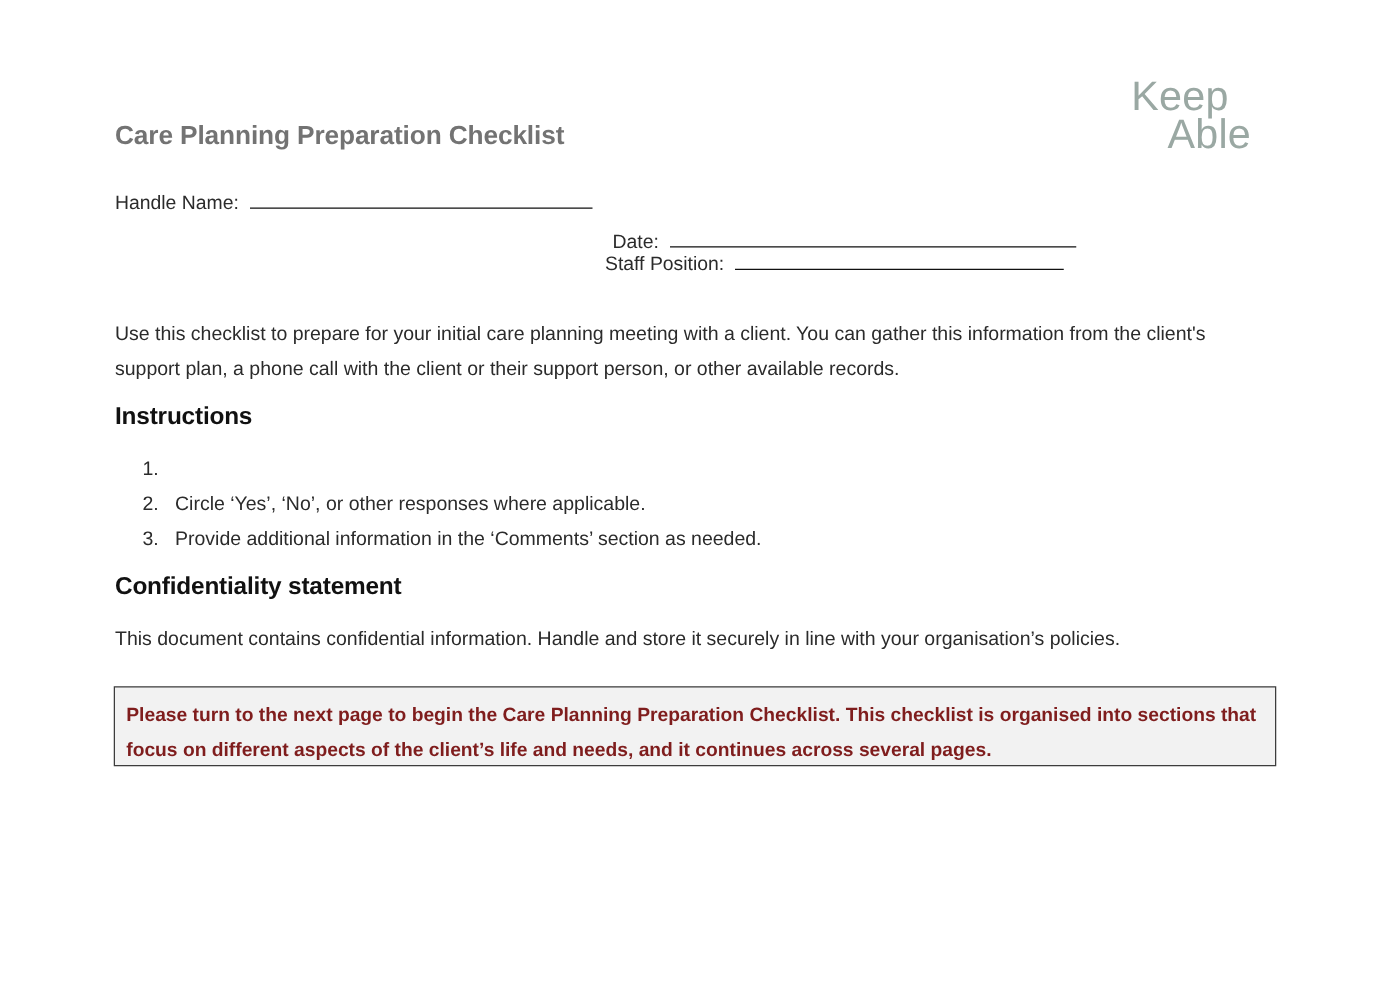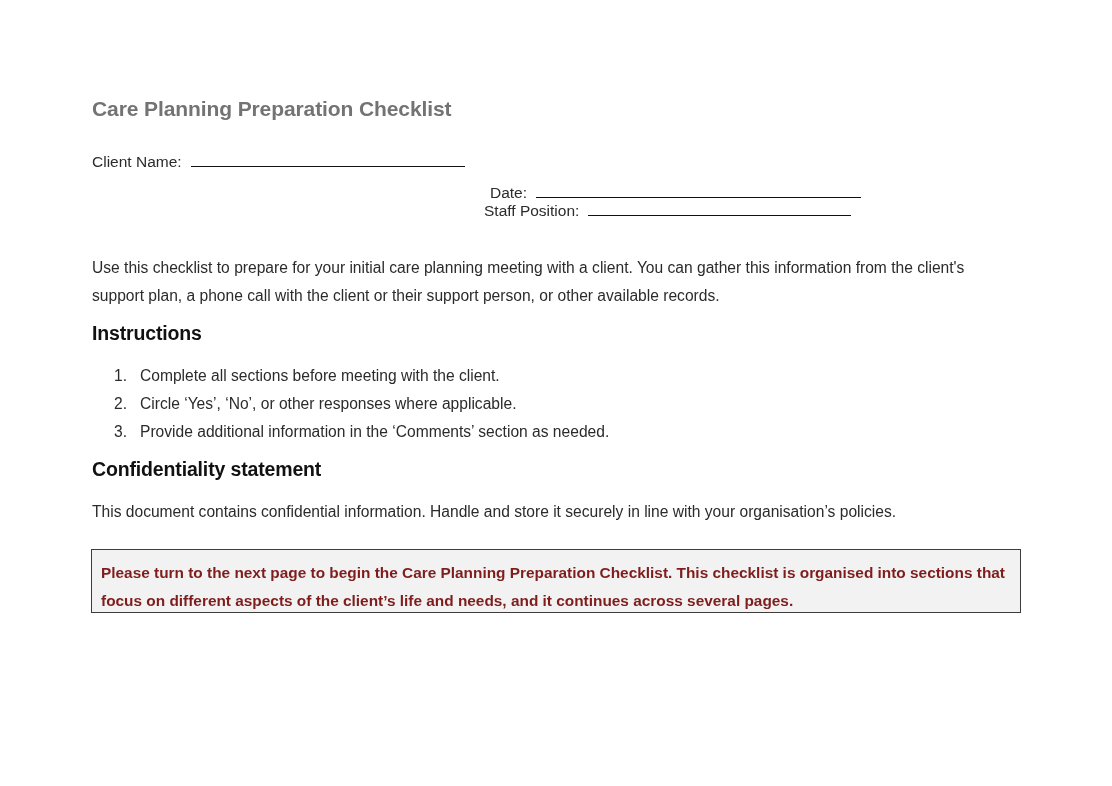--- a/index.html
+++ b/index.html
@@ -182,26 +182,30 @@
     line-height: 28px;
     font-weight: bold;
     color: #7f1d1d;
   }
 </style>
 </head>
 <body>
 
 <div class="page">
 
+  <div class="logo">
+    <span class="logo-line-1">Keep</span>
+    <span class="logo-line-2">Able</span>
+  </div>
 
   <div class="doc-title">Care Planning Preparation Checklist</div>
 
   <div class="field-row row-1">
     <div class="field client-name">
-      <span class="field-label">Client Name:</span>
+      <span class="field-label">Handle Name:</span>
       <span class="field-rule"></span>
     </div>
     <div class="field date">
       <span class="field-label">Date:</span>
       <span class="field-rule"></span>
     </div>
   </div>
 
   <div class="field-row row-2">
     <div class="field staff-position">
@@ -210,21 +214,20 @@
     </div>
   </div>
 
   <div class="intro">Use this checklist to prepare for your initial care planning meeting with a client. You can gather this information from the client's support plan, a phone call with the client or their support person, or other available records.</div>
 
   <div class="section-heading instructions">Instructions</div>
 
   <ol class="instructions-list">
     <li>
       <span class="num">1.</span>
-      <span>Complete all sections before meeting with the client.</span>
     </li>
     <li>
       <span class="num">2.</span>
       <span>Circle ‘Yes’, ‘No’, or other responses where applicable.</span>
     </li>
     <li>
       <span class="num">3.</span>
       <span>Provide additional information in the ‘Comments’ section as needed.</span>
     </li>
   </ol>

